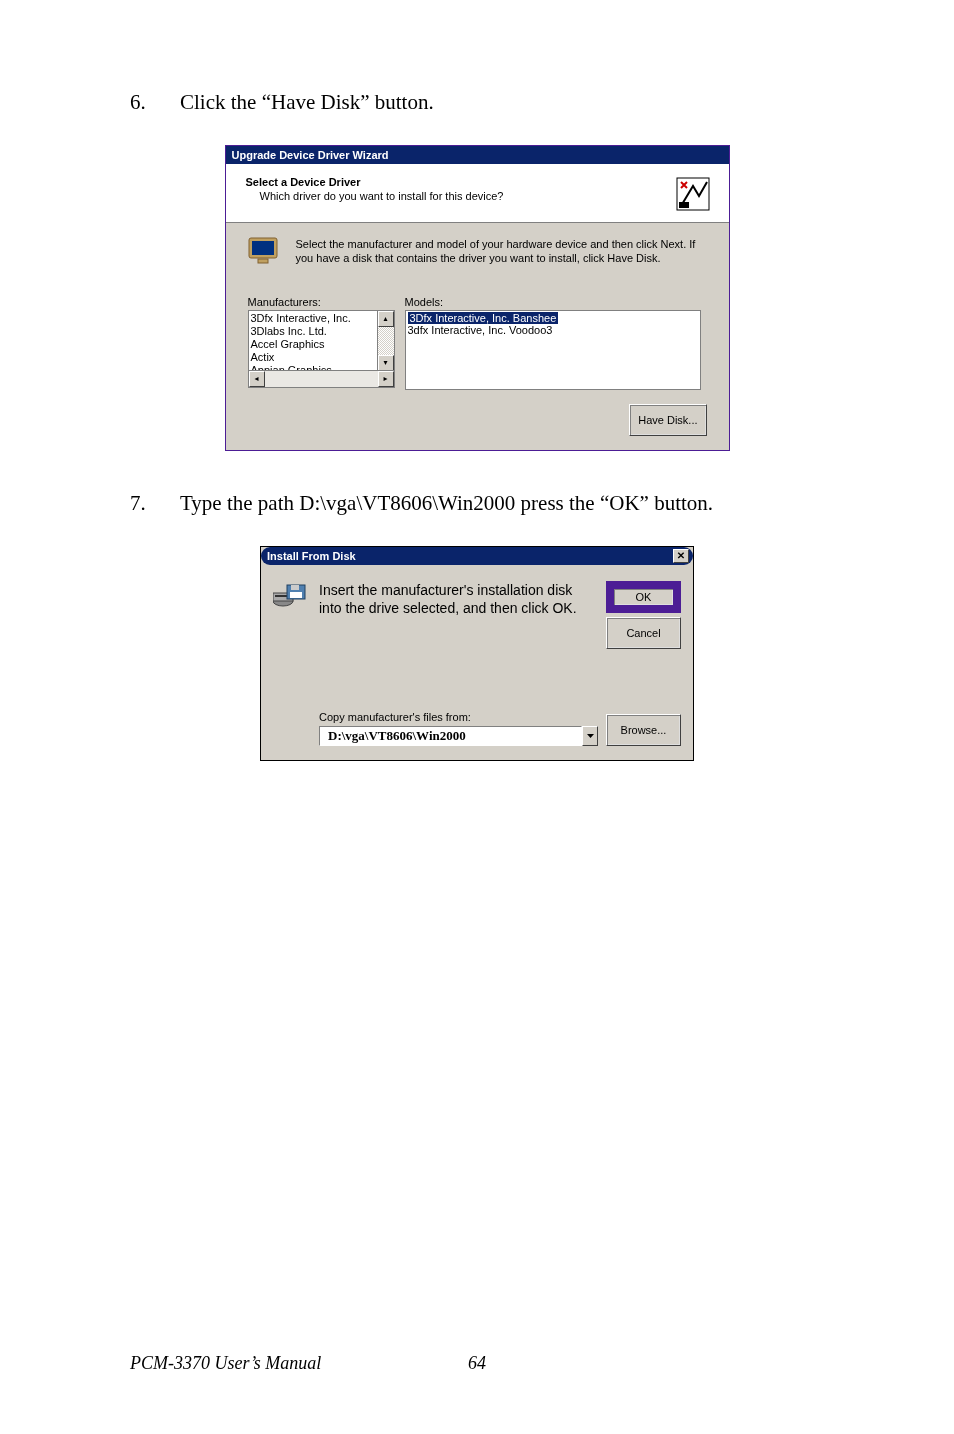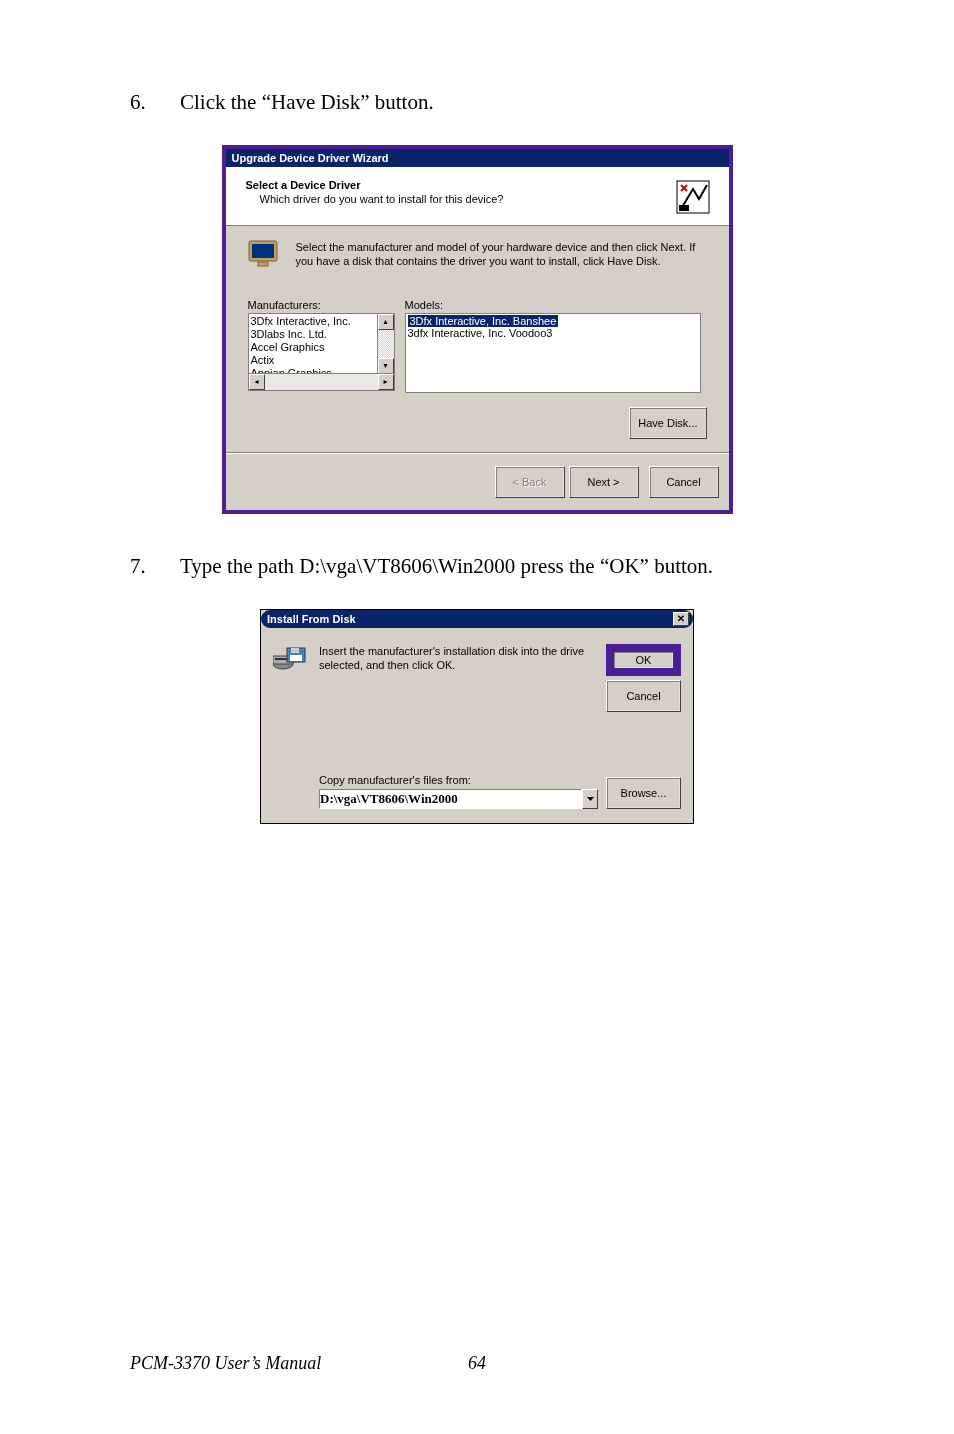--- a/index.html
+++ b/index.html
@@ -23,21 +23,21 @@
   .instruction .num {
     width: 50px;
     flex-shrink: 0;
   }
   .instruction .txt {
     flex: 1;
   }
   .wizard-dialog {
     margin: 0 auto 40px auto;
     width: 503px;
-    border: 4px solid #4c1d95;
+    border: 1px solid #4c1d95;
     font-family: Tahoma, Arial, sans-serif;
     font-size: 11px;
     background: #d4d0c8;
   }
   .titlebar {
     background: #0a246a;
     color: #fff;
     font-weight: bold;
     padding: 3px 6px;
     font-size: 11px;
@@ -245,21 +245,21 @@
     align-items: flex-start;
     gap: 14px;
   }
   .floppy-icon {
     width: 32px;
     height: 32px;
     flex-shrink: 0;
   }
   .ifd-text {
     flex: 1;
-    font-size: 11px;
+    font-size: 14px;
     line-height: 1.3;
   }
   .ifd-buttons-col {
     display: flex;
     flex-direction: column;
     gap: 4px;
     width: 75px;
   }
   .ifd-buttons-col .win-button {
     min-width: 75px;
@@ -286,21 +286,21 @@
   }
   .combo-input {
     flex: 1;
     height: 20px;
     border: 1px solid;
     border-color: #808080 #fff #fff #808080;
     background: #fff;
     font-family: "Times New Roman", serif;
     font-weight: bold;
     font-size: 13px;
-    padding: 0 0;
+    padding: 0 8px;
     box-sizing: border-box;
   }
   .combo-drop {
     width: 16px;
     height: 20px;
     background: #d4d0c8;
     border: 1px solid;
     border-color: #fff #404040 #404040 #fff;
     box-sizing: border-box;
     display: flex;
@@ -399,23 +399,20 @@
             <div><span class="selected">3Dfx Interactive, Inc. Banshee</span></div>
             <div>3dfx Interactive, Inc. Voodoo3</div>
           </div>
         </div>
       </div>
 
       <div class="have-disk-row">
         <button class="win-button">Have Disk...</button>
       </div>
     </div>
-    <div class="wizard-footer">
-      <button class="win-button disabled">&lt; Back</button><button class="win-button">Next &gt;</button><span class="gap"></span><button class="win-button">Cancel</button>
-    </div>
   </div>
 
   <div class="instruction">
     <span class="num">7.</span>
     <span class="txt">Type the path D:\vga\VT8606\Win2000  press the “OK” button.</span>
   </div>
 
   <div class="ifd-dialog">
     <div class="ifd-titlebar">
       <span class="title">Install From Disk</span>

